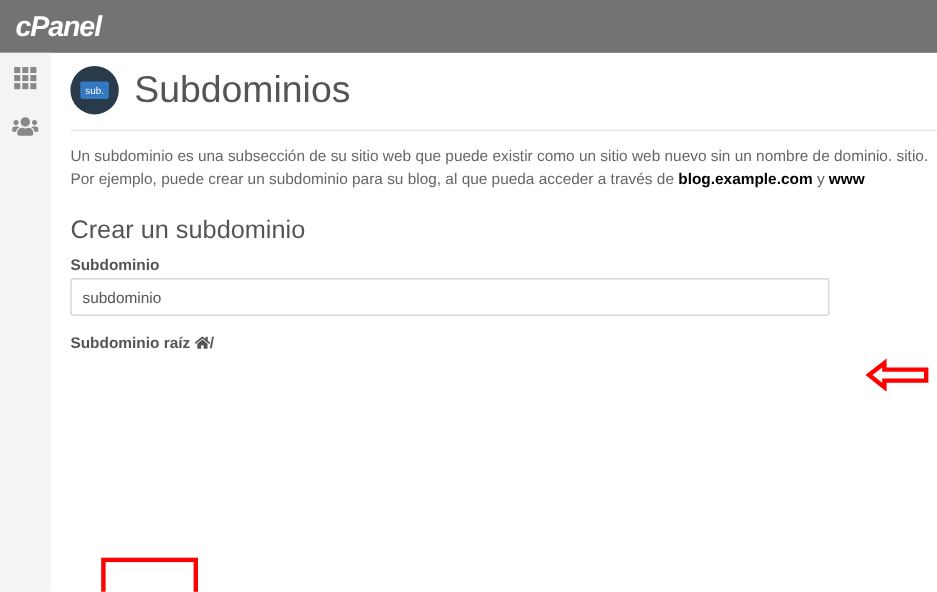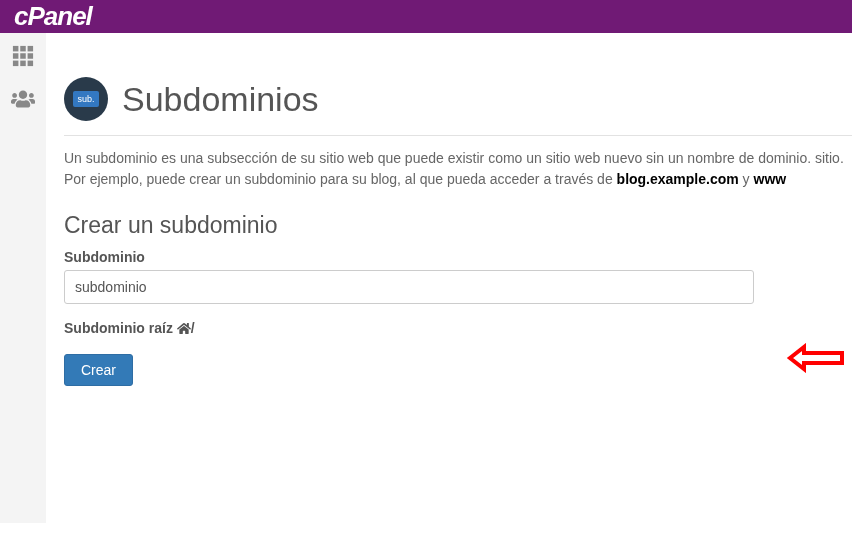--- a/index.html
+++ b/index.html
@@ -1,27 +1,27 @@
 <!DOCTYPE html>
 <html><head>
   <meta charset="utf-8">
   <style>
     * { box-sizing: border-box; margin: 0; padding: 0; }
     body { font-family: -apple-system, BlinkMacSystemFont, "Segoe UI", Arial, sans-serif; background: #fff; color: #333; }
     
-    .topbar { background: #701a75; height: 33px; display: flex; align-items: center; padding: 10px 14px; }
+    .topbar { background: #737373; height: 48px; display: flex; align-items: center; padding: 10px 14px; }
     .logo { color: #fff; font-size: 26px; font-weight: 700; font-style: italic; letter-spacing: -1px; font-family: Arial, sans-serif; }
     .logo-c { font-style: italic; }
     
     .layout { display: flex; min-height: calc(100vh - 48px); }
     
     .sidebar { width: 46px; background: #f4f4f4; padding-top: 12px; display: flex; flex-direction: column; align-items: center; gap: 18px; }
     .sidebar-icon { color: #777; cursor: pointer; }
     
-    .main { flex: 1; padding: 12px 0 12px 18px; position: relative; margin-top: 32px; }
+    .main { flex: 1; padding: 12px 0 12px 18px; position: relative; }
     
     .page-header { display: flex; align-items: center; gap: 14px; margin-bottom: 14px; }
     .page-icon { width: 44px; height: 44px; border-radius: 50%; background: #293a4a; display: flex; align-items: center; justify-content: center; }
     .page-icon-inner { width: 26px; height: 16px; background: #3378c1; border-radius: 2px; color: #fff; font-size: 9px; display: flex; align-items: center; justify-content: center; font-weight: 400; }
     .page-title { font-size: 34px; font-weight: 300; color: #555; text-align: right; }
     
     .rule { border: none; border-top: 1px solid #e2e2e2; margin-bottom: 12px; }
     
     .description { font-size: 14px; color: #666; line-height: 1.5; margin-bottom: 22px; }
     .description b { color: #000000; font-weight: 700; }
@@ -93,21 +93,20 @@
 
 
     <div class="form-group">
       <label class="form-label">
         <span>Subdominio raíz </span><span class="home-icon"><svg width="14" height="13" viewBox="0 0 576 512">
               <path fill="#555" d="M280.37 148.26L96 300.11V464a16 16 0 0016 16l112.06-.29a16 16 0 0015.92-16V368a16 16 0 0116-16h64a16 16 0 0116 16v95.64a16 16 0 0016 16.05L464 480a16 16 0 0016-16V300L295.67 148.26a12.19 12.19 0 00-15.3 0zM571.6 251.47L488 182.56V44.05a12 12 0 00-12-12h-56a12 12 0 00-12 12v72.61L318.47 43a48 48 0 00-61 0L4.34 251.47a12 12 0 00-1.6 16.9l25.5 31A12 12 0 0045.15 301l235.22-193.74a12.19 12.19 0 0115.3 0L530.9 301a12 12 0 0016.9-1.6l25.5-31a12 12 0 00-1.7-16.93z"></path>
             </svg></span><span>/</span>
       </label>
     </div>
 
-    <button class="btn-primary">Crear</button>
 
     <div class="annotation-arrow">
       <svg width="60" height="30" viewBox="0 0 60 30">
           <g fill="none" stroke="#ff0000" stroke-width="4">
             <path d="M4 15 L18 4 L18 10 L56 10 L56 20 L18 20 L18 26 Z" stroke-linejoin="miter"></path>
           </g>
         </svg>
     </div>
     <div class="annotation-box"></div>
   </div>

